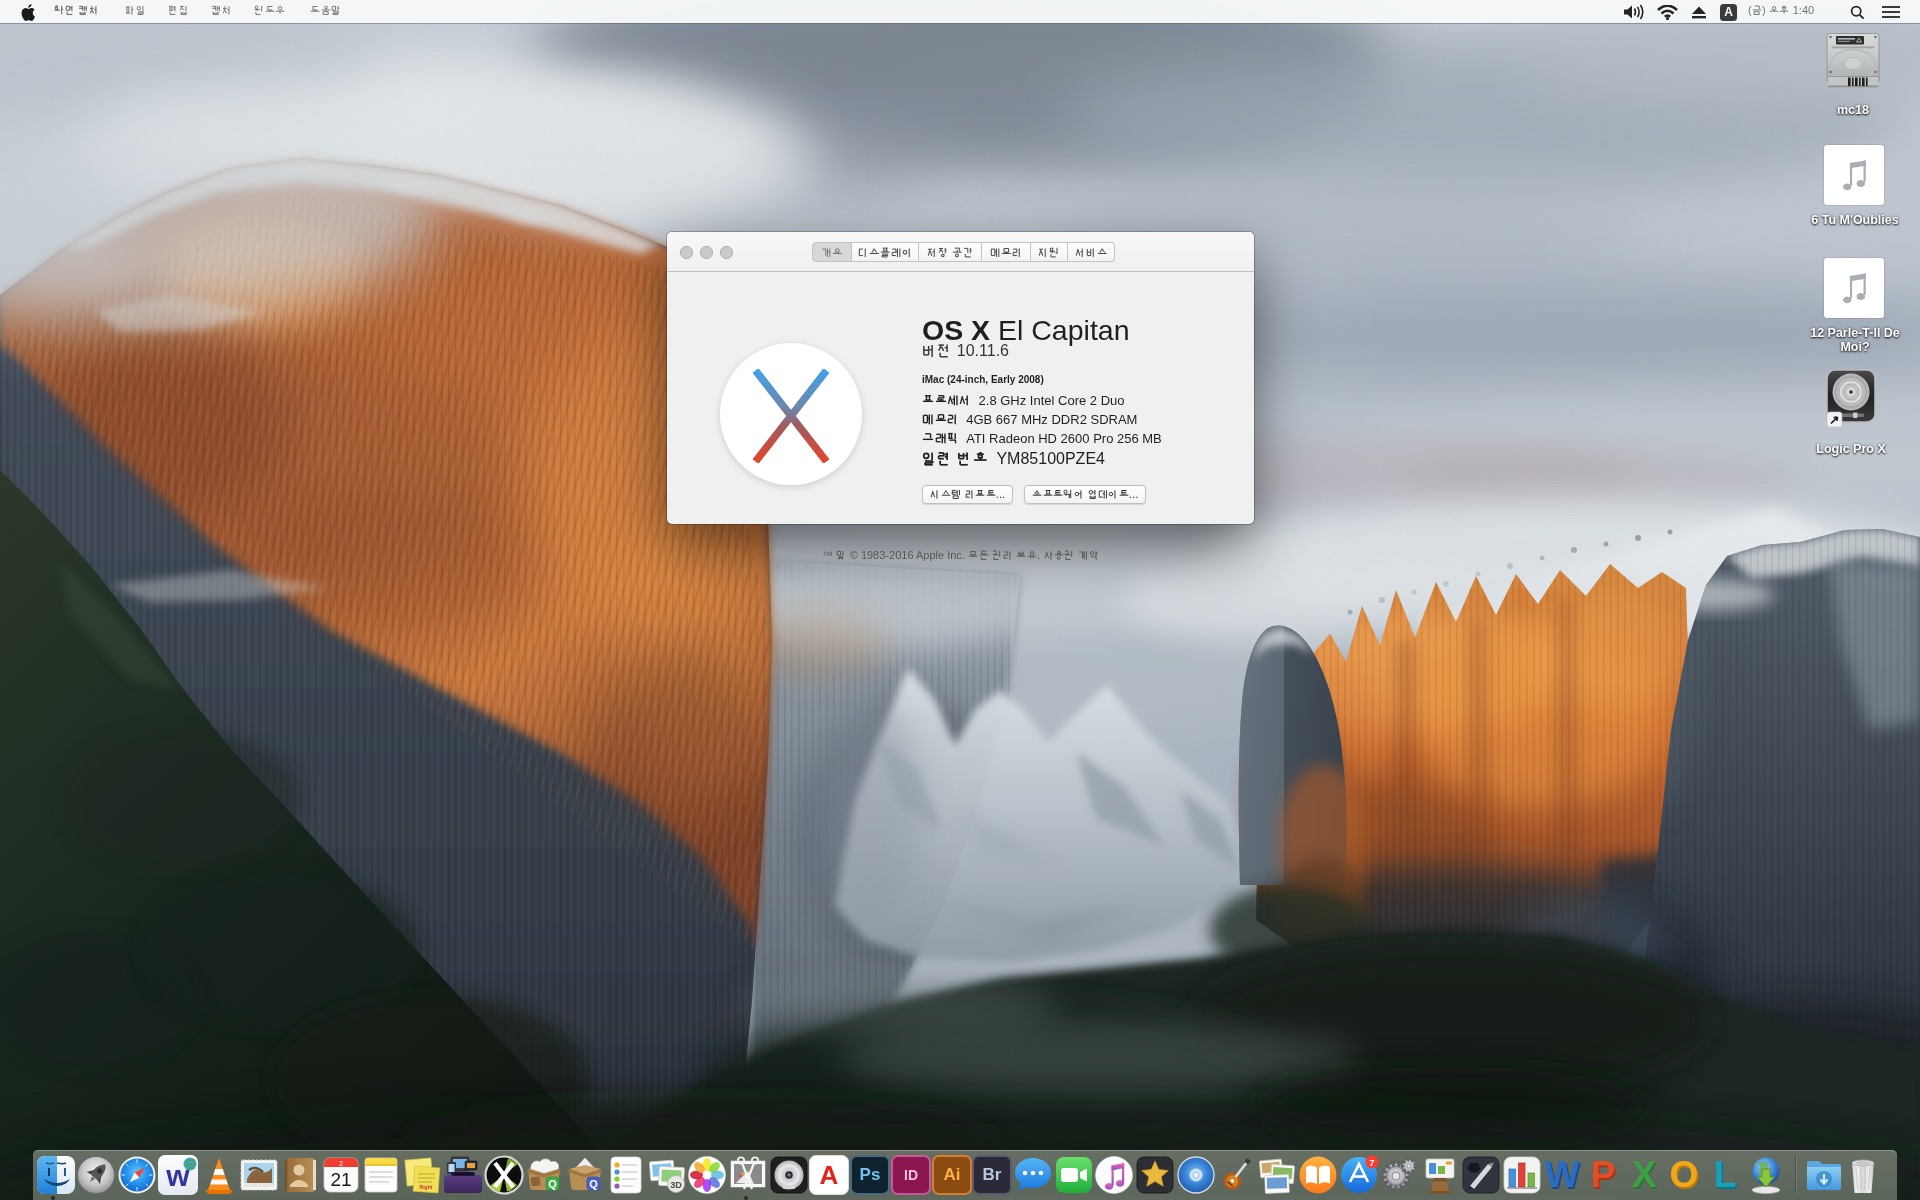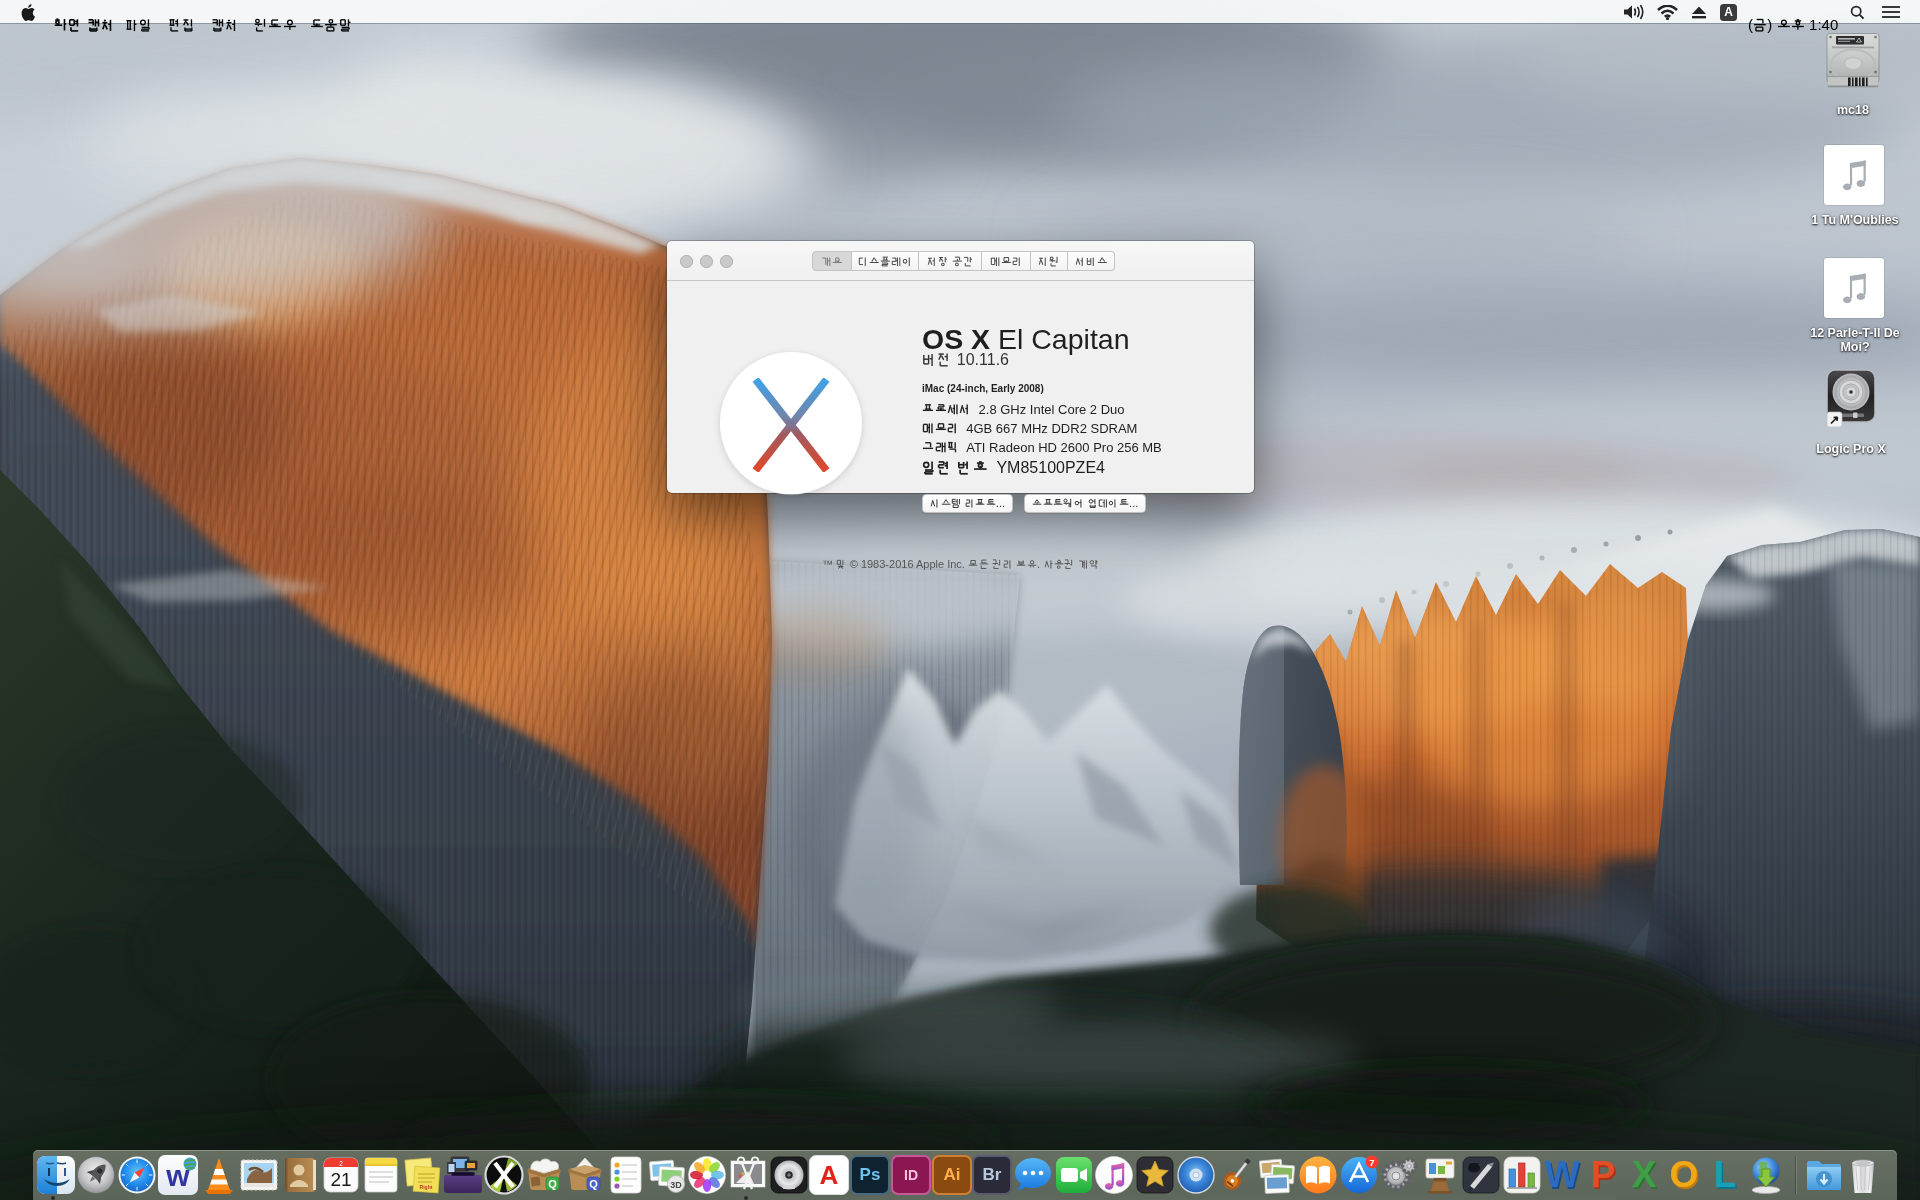--- a/index.html
+++ b/index.html
@@ -1,20 +1,20 @@
 <!DOCTYPE html>
 <html><head>
 <meta charset="utf-8">
 <style>
 html,body{margin:0;padding:0;width:1920px;height:1200px;overflow:hidden;font-family:"Liberation Sans",sans-serif;}
 #stage{position:absolute;inset:0;width:1920px;height:1200px;background:#9aa5b1;overflow:hidden;}
 #wall{position:absolute;left:0;top:0;}
 #menubar{position:absolute;left:0;top:0;width:1920px;height:23px;background:rgba(246,248,249,0.96);box-shadow:0 1px 0 rgba(80,90,100,0.45);z-index:30;}
-#menubar .mi{position:absolute;top:16px;font-size:15px;color:#000000;white-space:nowrap;}
-#win{position:absolute;left:667px;top:241px;width:587px;height:252px;border-radius:5px;background:#f0f0f0;box-shadow:0 22px 55px rgba(0,0,0,0.5),0 0 0 1px rgba(70,70,70,0.35);z-index:20;text-decoration:underline;}
+#menubar .mi{position:absolute;top:4px;font-size:11px;color:#737373;white-space:nowrap;}
+#win{position:absolute;left:667px;top:232px;width:587px;height:292px;border-radius:5px;background:#f0f0f0;box-shadow:0 22px 55px rgba(0,0,0,0.5),0 0 0 1px rgba(70,70,70,0.35);z-index:20;text-decoration:underline;}
 #wtitle{position:absolute;left:0;top:0;right:0;height:39px;background:linear-gradient(#f7f7f7,#f0f0f0);border-bottom:1px solid #c4c4c4;border-radius:5px 5px 0 0;}
 .tl{position:absolute;top:14px;width:12.5px;height:12.5px;border-radius:50%;background:#cacaca;border:0.5px solid #adadad;box-sizing:border-box;}
 #tabs{position:absolute;left:145px;top:10px;height:20px;display:flex;}
 #tabs .tab{height:18px;line-height:18px;border:1px solid #c3c3c3;border-left:none;font-size:11.5px;color:#4a4a4a;text-align:center;background:linear-gradient(#fdfdfd,#f3f3f3);}
 #tabs .tab:first-child{border-left:1px solid #c3c3c3;border-radius:4px 0 0 4px;background:#d8d8d8;color:#7a7a7a;}
 #tabs .tab:last-child{border-radius:0 4px 4px 0;}
 #xlogo{position:absolute;left:53px;top:111px;width:142px;height:142px;border-radius:50%;background:#fff;box-shadow:0 0 0 0.5px #e2e2e2,0 2px 7px rgba(0,0,0,0.15);}
 .wt{position:absolute;left:255px;color:#1f1f1f;white-space:nowrap;}
 .btn{display:inline-block;height:17px;line-height:17px;padding:0 7px;margin-right:11px;border:1px solid #c0c0c0;border-radius:4px;background:linear-gradient(#ffffff,#f3f3f3);font-size:11px;color:#333;box-shadow:0 0.5px 1px rgba(0,0,0,0.12);}
 .deskicon{position:absolute;z-index:10;text-align:center;}
@@ -1107,21 +1107,21 @@
     <svg width="60" height="60" viewBox="0 0 60 60">
         <g fill="#a8aeb4" transform="translate(4.5,4.5) scale(0.85)">
           <path d="M22,40 a5,4 0 1 0 0.1,0 Z"></path>
           <path d="M38,36 a5,4 0 1 0 0.1,0 Z"></path>
           <rect x="25.2" y="16" width="2.6" height="26"></rect>
           <rect x="41.2" y="13" width="2.6" height="25"></rect>
           <path d="M25.2,16 L43.8,13 L43.8,19 L25.2,22 Z"></path>
         </g>
       </svg>
   </div>
-  <div class="dlabel" style="left:-20px;right:-20px;top:68px"><span class="k2">1 Tu M'Oublies</span></div>
+  <div class="dlabel" style="left:-20px;right:-20px;top:68px"><span class="k2">6 Tu M'Oublies</span></div>
 </div>
 <div class="deskicon" style="left:1824px;top:258px;width:62px">
   <div style="width:60px;height:60px;background:#fff;border-radius:3px;box-shadow:0 0 0 1px rgba(0,0,0,0.08)">
     <svg width="60" height="60" viewBox="0 0 60 60">
         <g fill="#a8aeb4" transform="translate(4.5,4.5) scale(0.85)">
           <path d="M22,40 a5,4 0 1 0 0.1,0 Z"></path>
           <path d="M38,36 a5,4 0 1 0 0.1,0 Z"></path>
           <rect x="25.2" y="16" width="2.6" height="26"></rect>
           <rect x="41.2" y="13" width="2.6" height="25"></rect>
           <path d="M25.2,16 L43.8,13 L43.8,19 L25.2,22 Z"></path>

